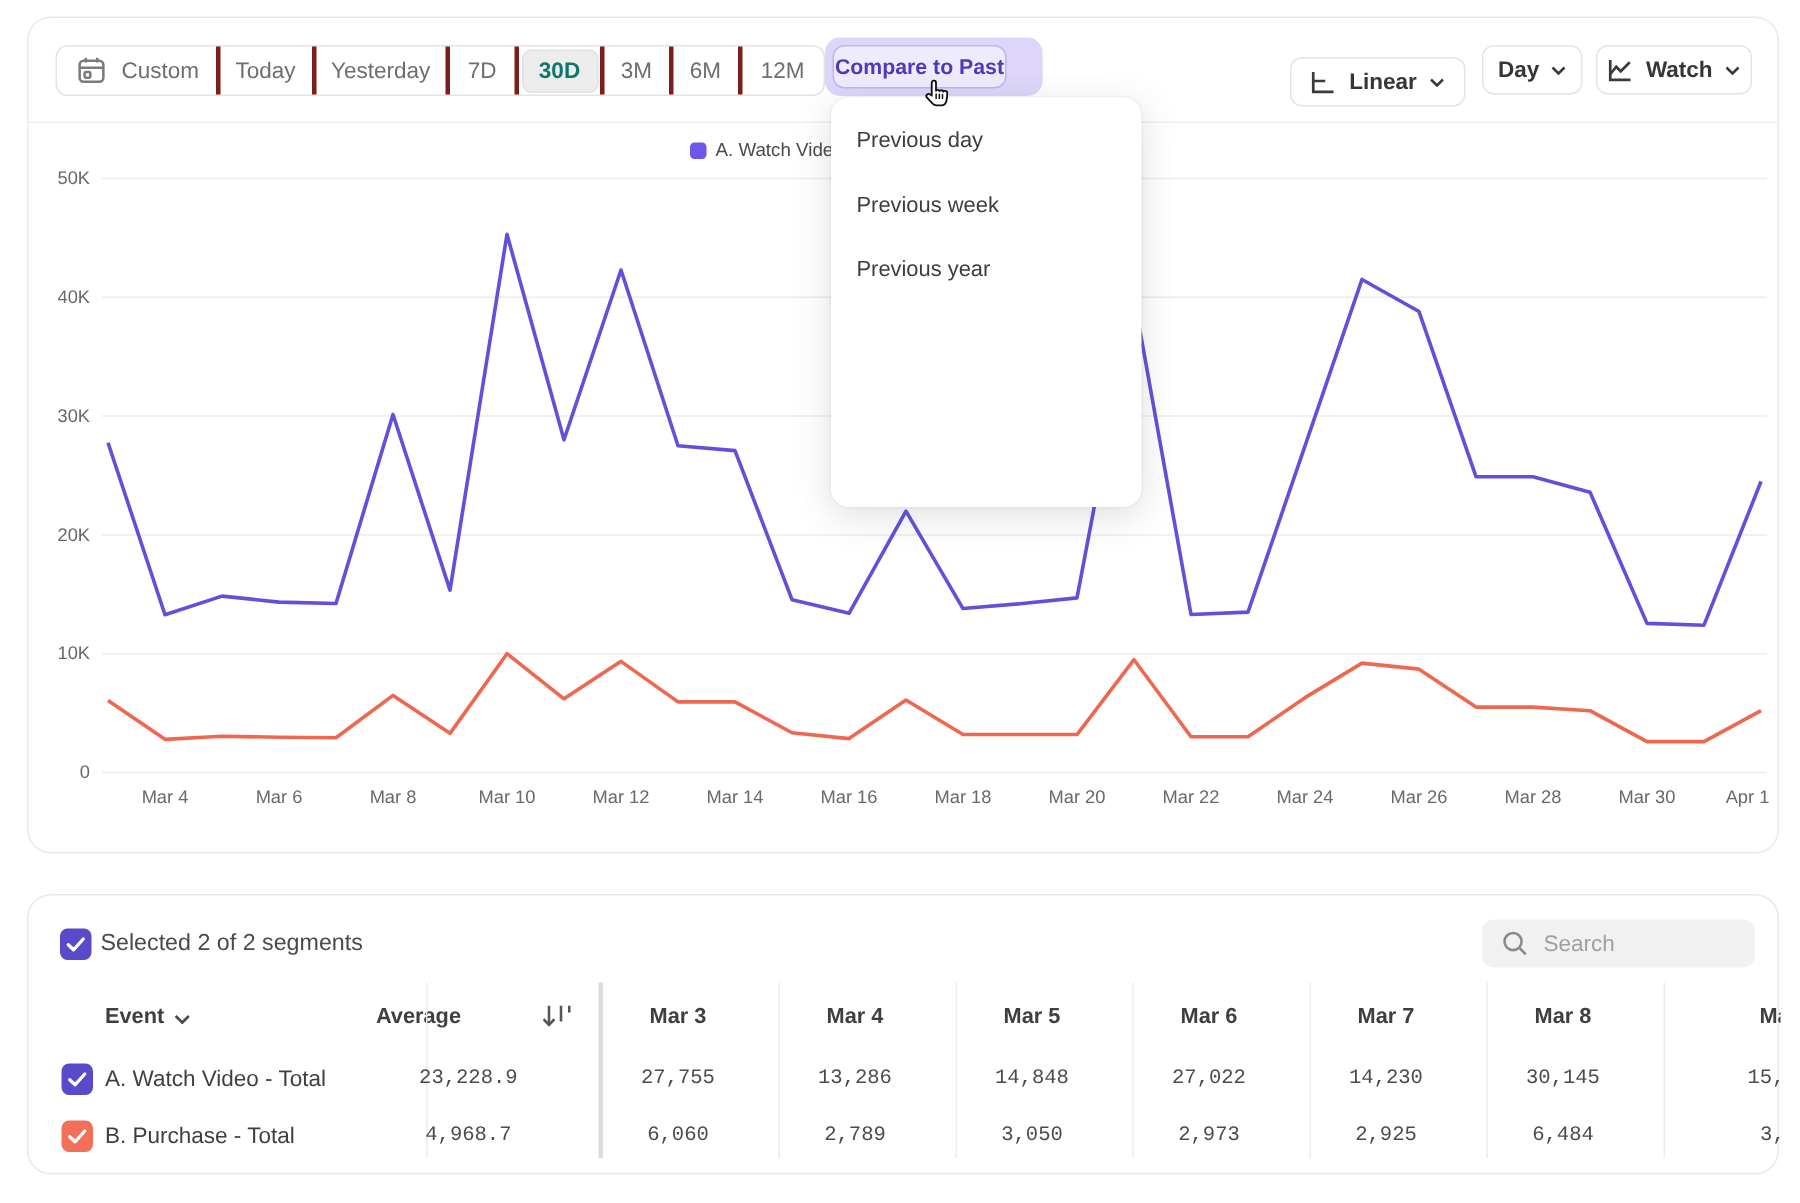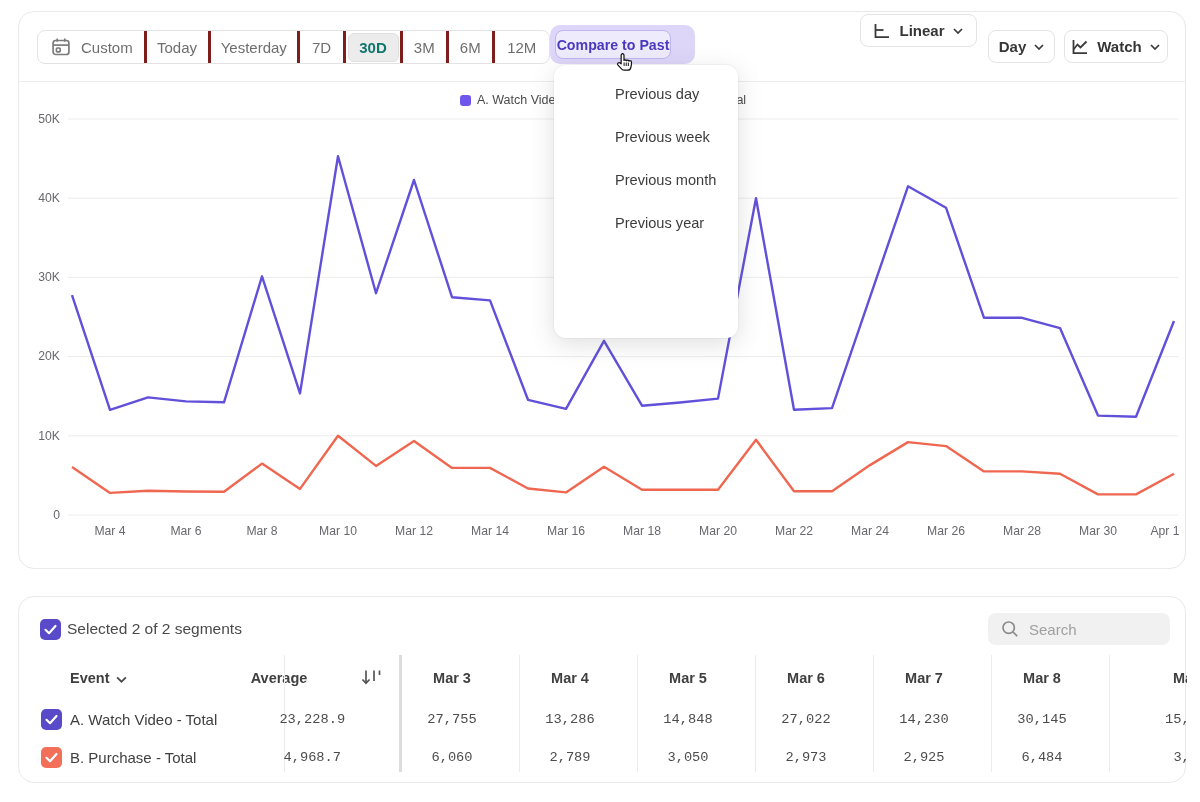--- a/index.html
+++ b/index.html
@@ -8,21 +8,21 @@
 #card2{left:18px;top:596px;width:1168px;height:187px;}
 .abs{position:absolute;white-space:nowrap;}
 
 #seg{position:absolute;left:37px;top:30px;height:34px;border:1px solid #e3e3e3;border-radius:8px;display:flex;align-items:stretch;color:#6e6e6e;font-size:15px;}
 #seg .it{display:flex;align-items:center;justify-content:center;border-right:3px solid #7f1d1d;padding:0;}
 #seg .it:last-child{border-right:none;}
 
 .btn{position:absolute;height:33px;border:1px solid #e4e4e4;border-radius:8px;background:#fff;display:flex;align-items:center;justify-content:center;font-size:15px;color:#363636;font-weight:700;gap:8px;}
 .chev{width:10px;height:6px;}
 
-#menu{position:absolute;left:554px;top:65px;width:184px;height:273px;background:#fff;border-radius:12px;box-shadow:0 6px 24px rgba(80,80,90,0.18),0 0 0 1px rgba(0,0,0,0.03);z-index:30;padding-top:8px;padding-left:44px;}
+#menu{position:absolute;left:554px;top:65px;width:207px;height:273px;background:#fff;border-radius:12px;box-shadow:0 6px 24px rgba(80,80,90,0.18),0 0 0 1px rgba(0,0,0,0.03);z-index:30;padding-top:8px;}
 #menu .mi{height:42.9px;display:flex;align-items:center;padding-left:17px;font-size:14.6px;color:#3d3d3d;}
 #menu .mi.purple{color:#5244d4;}
 
 .mono{font-family:"Liberation Mono",monospace;font-size:13.7px;letter-spacing:0;color:#4c4c4c;}
 .hdr{font-weight:700;font-size:14.5px;color:#3f3f3f;}
 .cbox{position:absolute;width:21px;height:21px;border-radius:5px;}
 .rnum{position:absolute;text-align:center;}
 </style></head>
 <body>
 <div class="card" id="card1"></div>
@@ -50,21 +50,21 @@
      <span style="position:relative;color:#0f766e;font-weight:700;">30D</span>
     </div>
   <div class="it" style="width:45.5px;">3M</div>
   <div class="it" style="width:46.5px;">6M</div>
   <div class="it" style="width:53.5px;">12M</div>
 </div>
 
 <div style="position:absolute;left:550px;top:25px;width:145px;height:39px;background:#ddd6f8;border-radius:10px;z-index:5;"></div>
 <div style="position:absolute;left:555px;top:30px;width:116px;height:29px;background:#eeebfc;border:1.5px solid #bfb5f1;border-radius:8px;z-index:6;display:flex;align-items:center;justify-content:center;color:#4b3abd;font-weight:700;font-size:14.2px;">Compare to Past</div>
 
-<div class="btn" style="left:860px;top:14px;width:117px;">
+<div class="btn" style="left:860px;top:38px;width:117px;">
   <svg width="17" height="16" viewBox="0 0 17 16">
       <g fill="none" stroke="#3a3a3a" stroke-width="1.8">
         <polyline points="1.5,1 1.5,14.2 15,14.2"></polyline>
         <line x1="1.5" y1="7" x2="9.5" y2="7"></line>
       </g>
     </svg>
   <span>Linear</span>
   <svg class="chev" viewBox="0 0 10 6">
       <polyline points="1,1 5,5 9,1" fill="none" stroke="#3a3a3a" stroke-width="1.7"></polyline>
     </svg>
@@ -124,21 +124,20 @@
     <text x="1004" y="453" text-anchor="middle" class="ax">Mar 28</text>
     <text x="1080" y="453" text-anchor="middle" class="ax">Mar 30</text>
     <text x="1147" y="453" text-anchor="middle" class="ax">Apr 1</text>
 <polyline points="54,385.0 92,410.9 130,408.8 168,409.5 206,409.8 244,381.6 282,406.9 320,353.8 358,383.9 396,358.9 434,385.9 472,385.9 510,406.5 548,410.4 586,384.7 624,407.7 662,407.7 700,407.7 738,357.8 776,409.2 814,409.2 852,383.1 890,360.1 928,364.1 966,389.4 1004,389.4 1042,391.8 1080,412.4 1118,412.4 1156,391.8" fill="none" stroke="#ef6750" stroke-width="2.4" stroke-linejoin="round"></polyline>
 <polyline points="54,213.2 92,327.8 130,315.4 168,319.4 206,320.3 244,194.3 282,311.4 320,74.2 358,211.2 396,98.0 434,215.2 472,218.4 510,317.8 548,326.9 586,258.8 624,323.7 662,320.5 700,316.6 738,116.2 776,327.7 814,326.1 852,215.2 890,104.3 928,125.7 966,235.8 1004,235.8 1042,246.1 1080,333.6 1118,334.8 1156,239.0" fill="none" stroke="#6150da" stroke-width="2.4" stroke-linejoin="round"></polyline>
 </svg>
 
 <div id="menu">
   <div class="mi">Previous day</div>
   <div class="mi">Previous week</div>
-  <div class="mi">Previous month</div>
   <div class="mi">Previous year</div>
 </div>
 
 <svg style="position:absolute;left:615px;top:52.5px;z-index:40;" width="18" height="19" viewBox="0 0 17 18">
 <path d="M6.9 0.6c0.9 0 1.6 0.7 1.6 1.6v4.9c0.2-0.3 0.6-0.5 1-0.5 0.6 0 1 0.3 1.2 0.8 0.2-0.4 0.7-0.7 1.2-0.6 0.6 0 1 0.4 1.2 0.9 0.2-0.3 0.6-0.5 1-0.5 0.9 0 1.5 0.7 1.5 1.5 0 0 0 3.0-0.6 5.0-0.4 1.4-1.2 2.6-2.9 2.6h-3.4c-0.9 0-1.7-0.4-2.3-1l-3.6-3.8c-0.5-0.6-0.5-1.5 0.1-2 0.5-0.5 1.3-0.5 1.9-0.1l1.0 0.8v-8.0c0-0.9 0.7-1.6 1.6-1.6z" fill="#fff" stroke="#111" stroke-width="1.15" stroke-linejoin="round"></path>
 <g stroke="#111" stroke-width="0.95">
       <line x1="8.6" y1="8.9" x2="8.6" y2="12.3"></line>
       <line x1="10.6" y1="9.0" x2="10.6" y2="12.3"></line>
       <line x1="12.6" y1="9.1" x2="12.6" y2="12.3"></line>
     </g>

